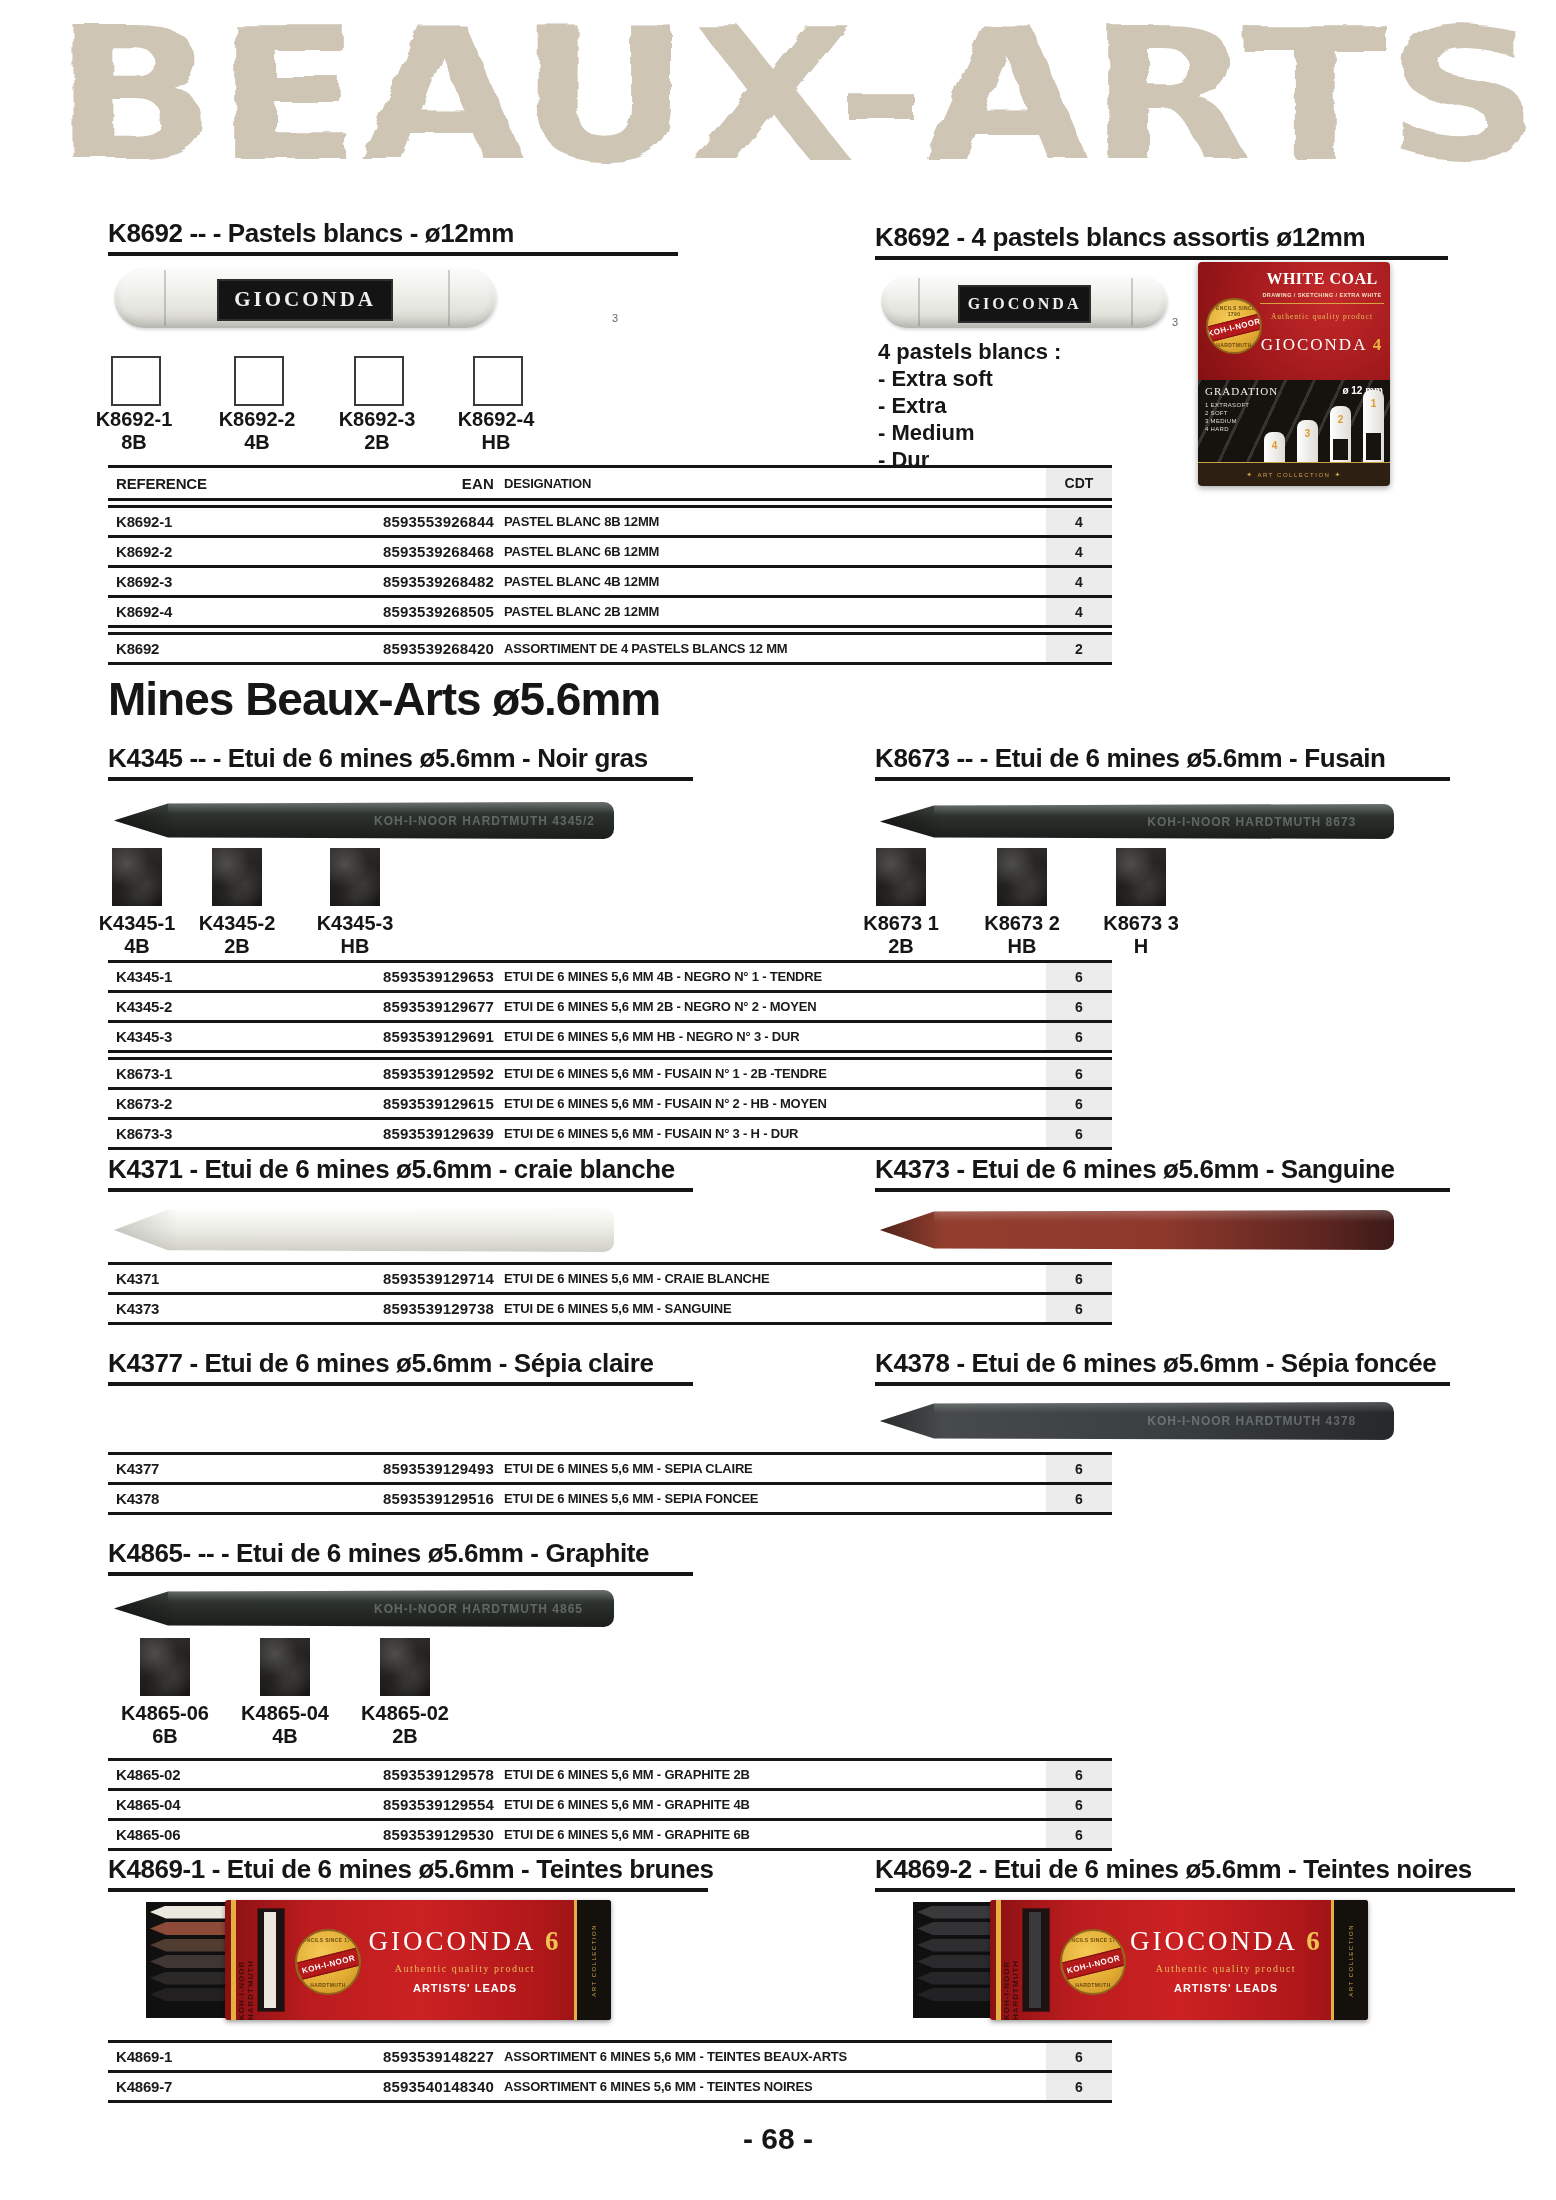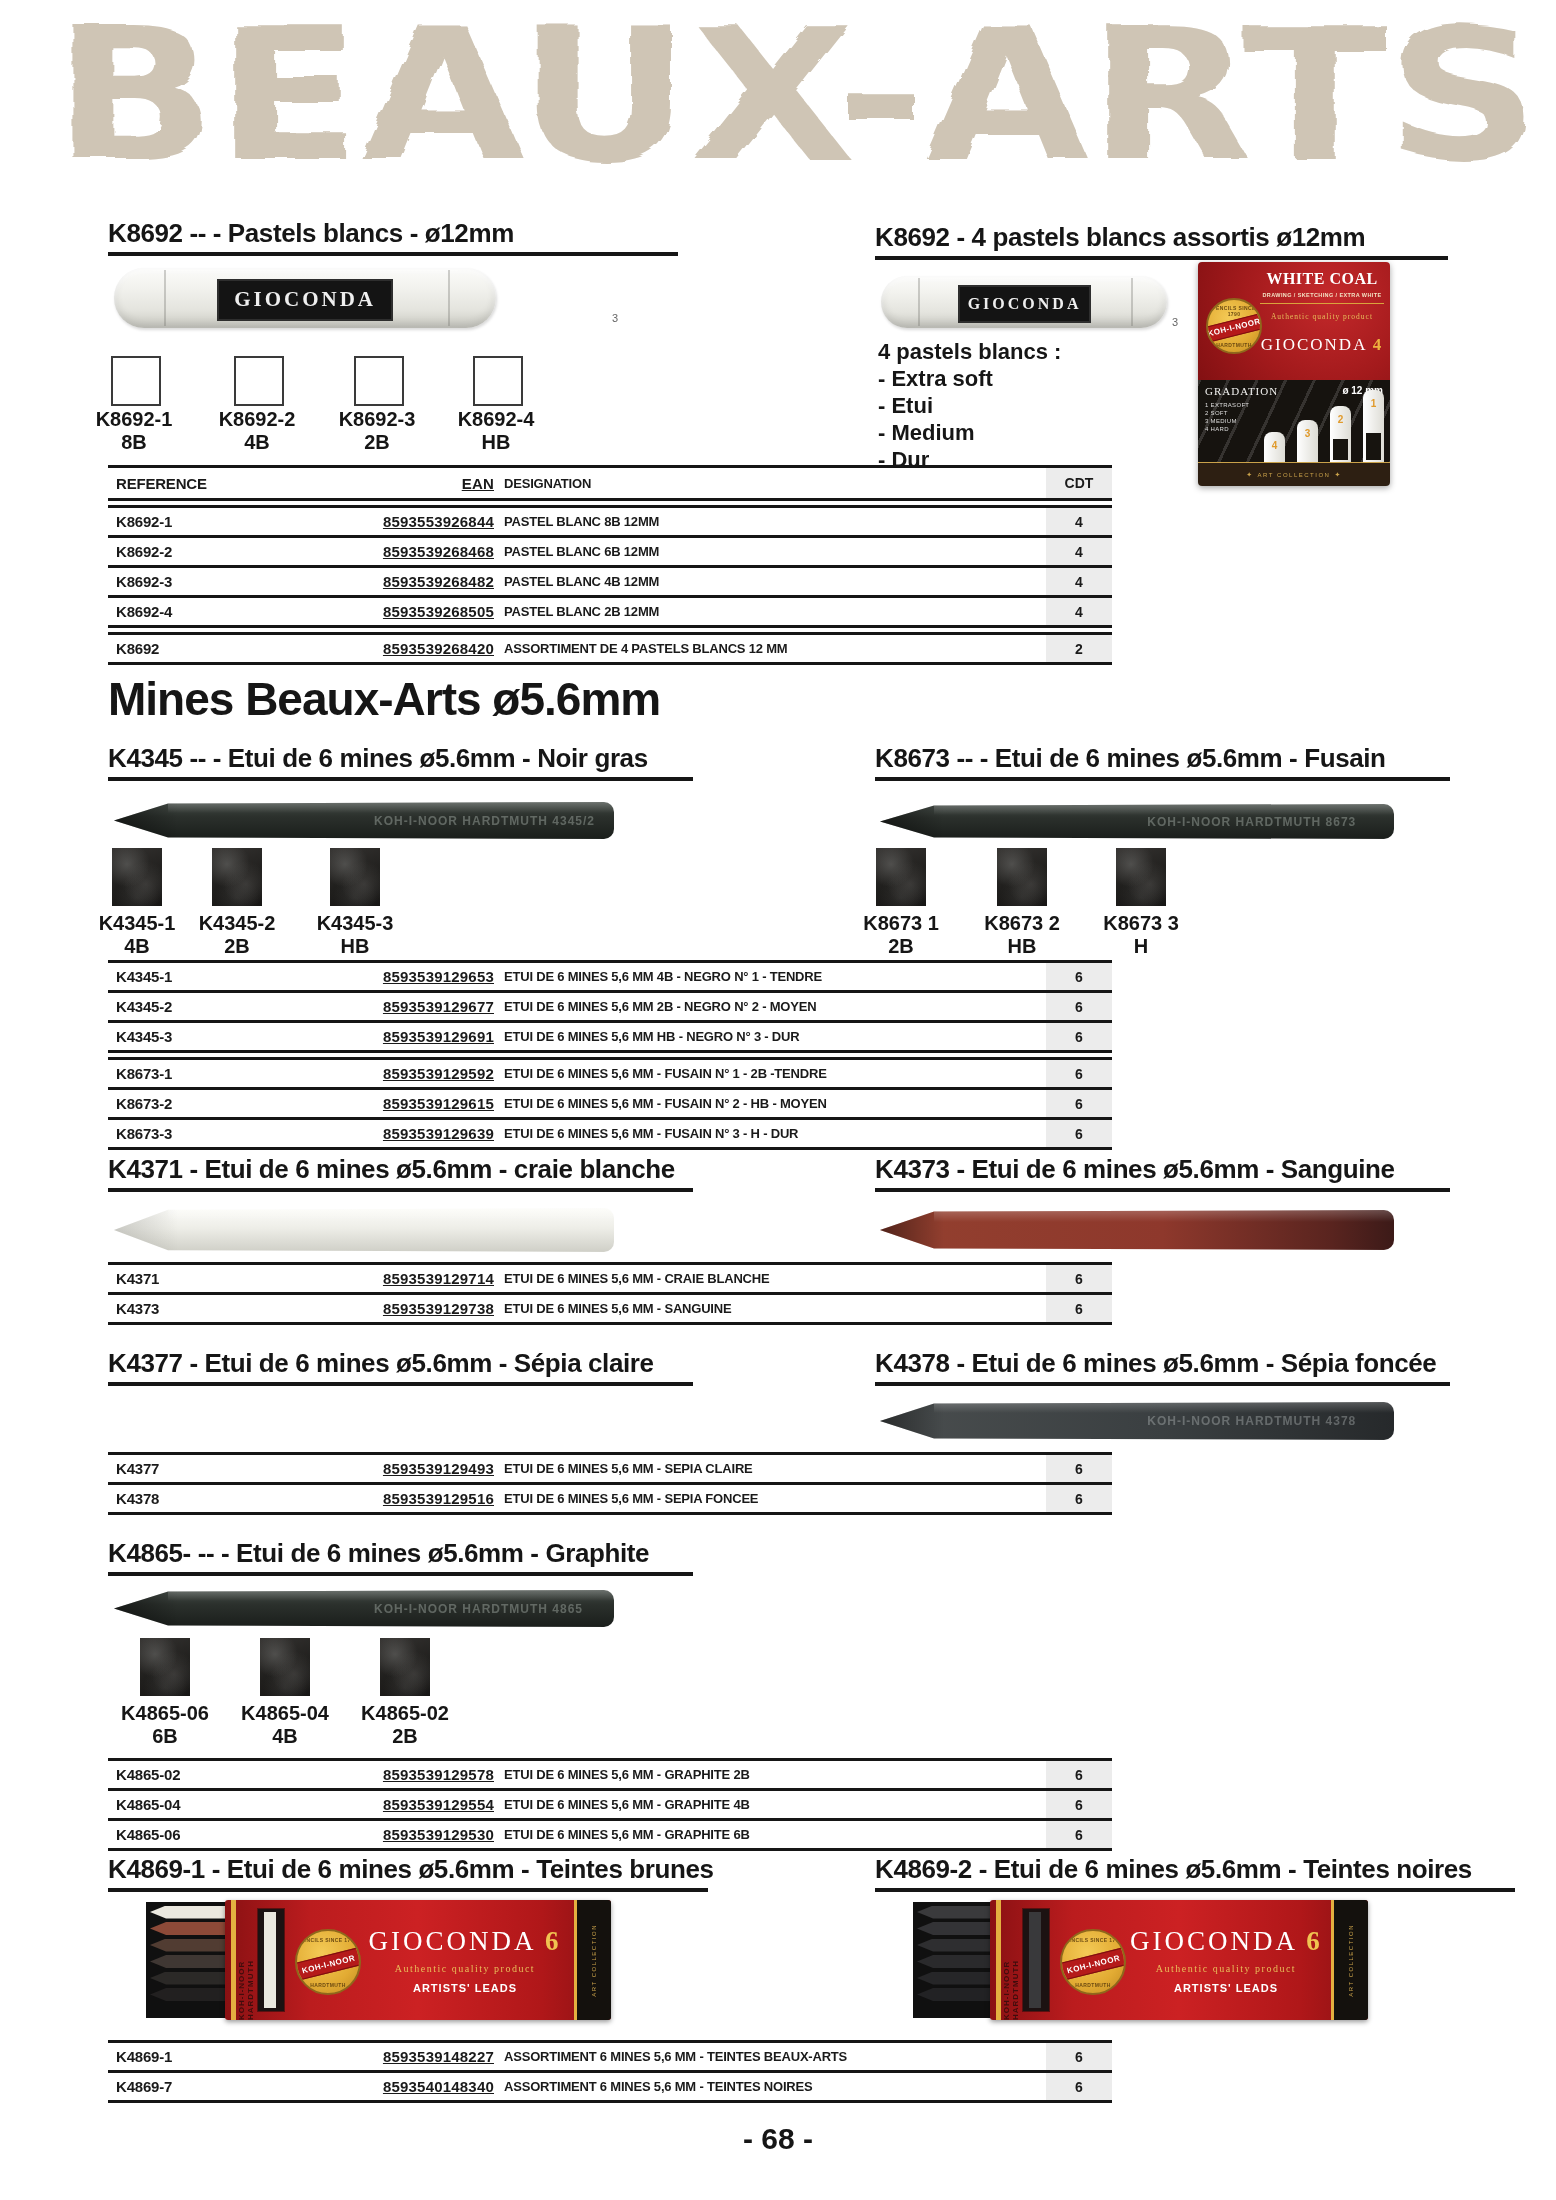--- a/index.html
+++ b/index.html
@@ -56,21 +56,21 @@
   .lead-sepc .lead-txt{color:rgba(30,15,10,.5);}
   .lead-sepf{background:linear-gradient(90deg,#4a4e4f 0%,#3a3f41 55%,#26292b 100%);}
   .lead-sepf .lead-txt{color:rgba(200,205,205,.35);}
 
   
   .tbl{position:absolute;left:108px;width:1004px;border-top:3px solid #161616;background:#fff;}
   .t-row{display:flex;align-items:center;height:27px;border-bottom:3px solid #161616;}
   .t-head{height:30px;}
   .t-gap{height:4px;border-bottom:3px solid #161616;}
   .t-ref{width:160px;padding-left:8px;font-weight:bold;font-size:15px;letter-spacing:-0.2px;}
-  .t-ean{width:218px;text-align:right;font-weight:bold;font-size:15px;letter-spacing:0.2px;text-decoration:underline;}
+  .t-ean{width:218px;text-align:right;font-weight:bold;font-size:15px;letter-spacing:0.2px;}
   .t-des{flex:1;padding-left:10px;font-weight:bold;font-size:13px;letter-spacing:-0.2px;white-space:nowrap;overflow:hidden;}
   .t-cdt{width:66px;align-self:stretch;display:flex;align-items:center;justify-content:center;
          background:#ececec;font-weight:bold;font-size:14px;}
 
   
   .badge{position:absolute;border-radius:50%;
          background:radial-gradient(circle at 40% 35%, #f4ca56, #e2ab33 60%, #c08a22 100%);
          border:2px solid #8f671c;overflow:hidden;}
   .badge-top{position:absolute;top:9%;left:0;right:0;text-align:center;font-size:5px;font-weight:bold;color:#6b4a12;letter-spacing:.4px;}
   .badge-ribbon{position:absolute;left:-12%;right:-12%;top:38%;height:26%;background:#b51a1a;border:1px solid #7c0f0f;
@@ -178,21 +178,21 @@
   </div>
 
   <div class="pastel" style="left:881px;top:276px;width:286px;height:52px">
     <div class="pastel-band" style="font-size:16px">GIOCONDA</div>
   </div>
   <div class="foot3" style="left:1172px;top:316px">3</div>
 
   <div class="assort" style="left:878px;top:338px">
     <div>4 pastels blancs :</div>
     <div>- Extra soft</div>
-    <div>- Etui</div>
+    <div>- Extra</div>
     <div>- Medium</div>
     <div>- Dur</div>
   </div>
 
   <div class="wcbox" style="left:1198px;top:262px">
     <div class="wc-top">
       <div class="badge wc-badge">
         <div class="badge-top">PENCILS SINCE 1790</div>
         <div class="badge-ribbon">KOH-I-NOOR</div>
         <div class="badge-bot">HARDTMUTH</div>

